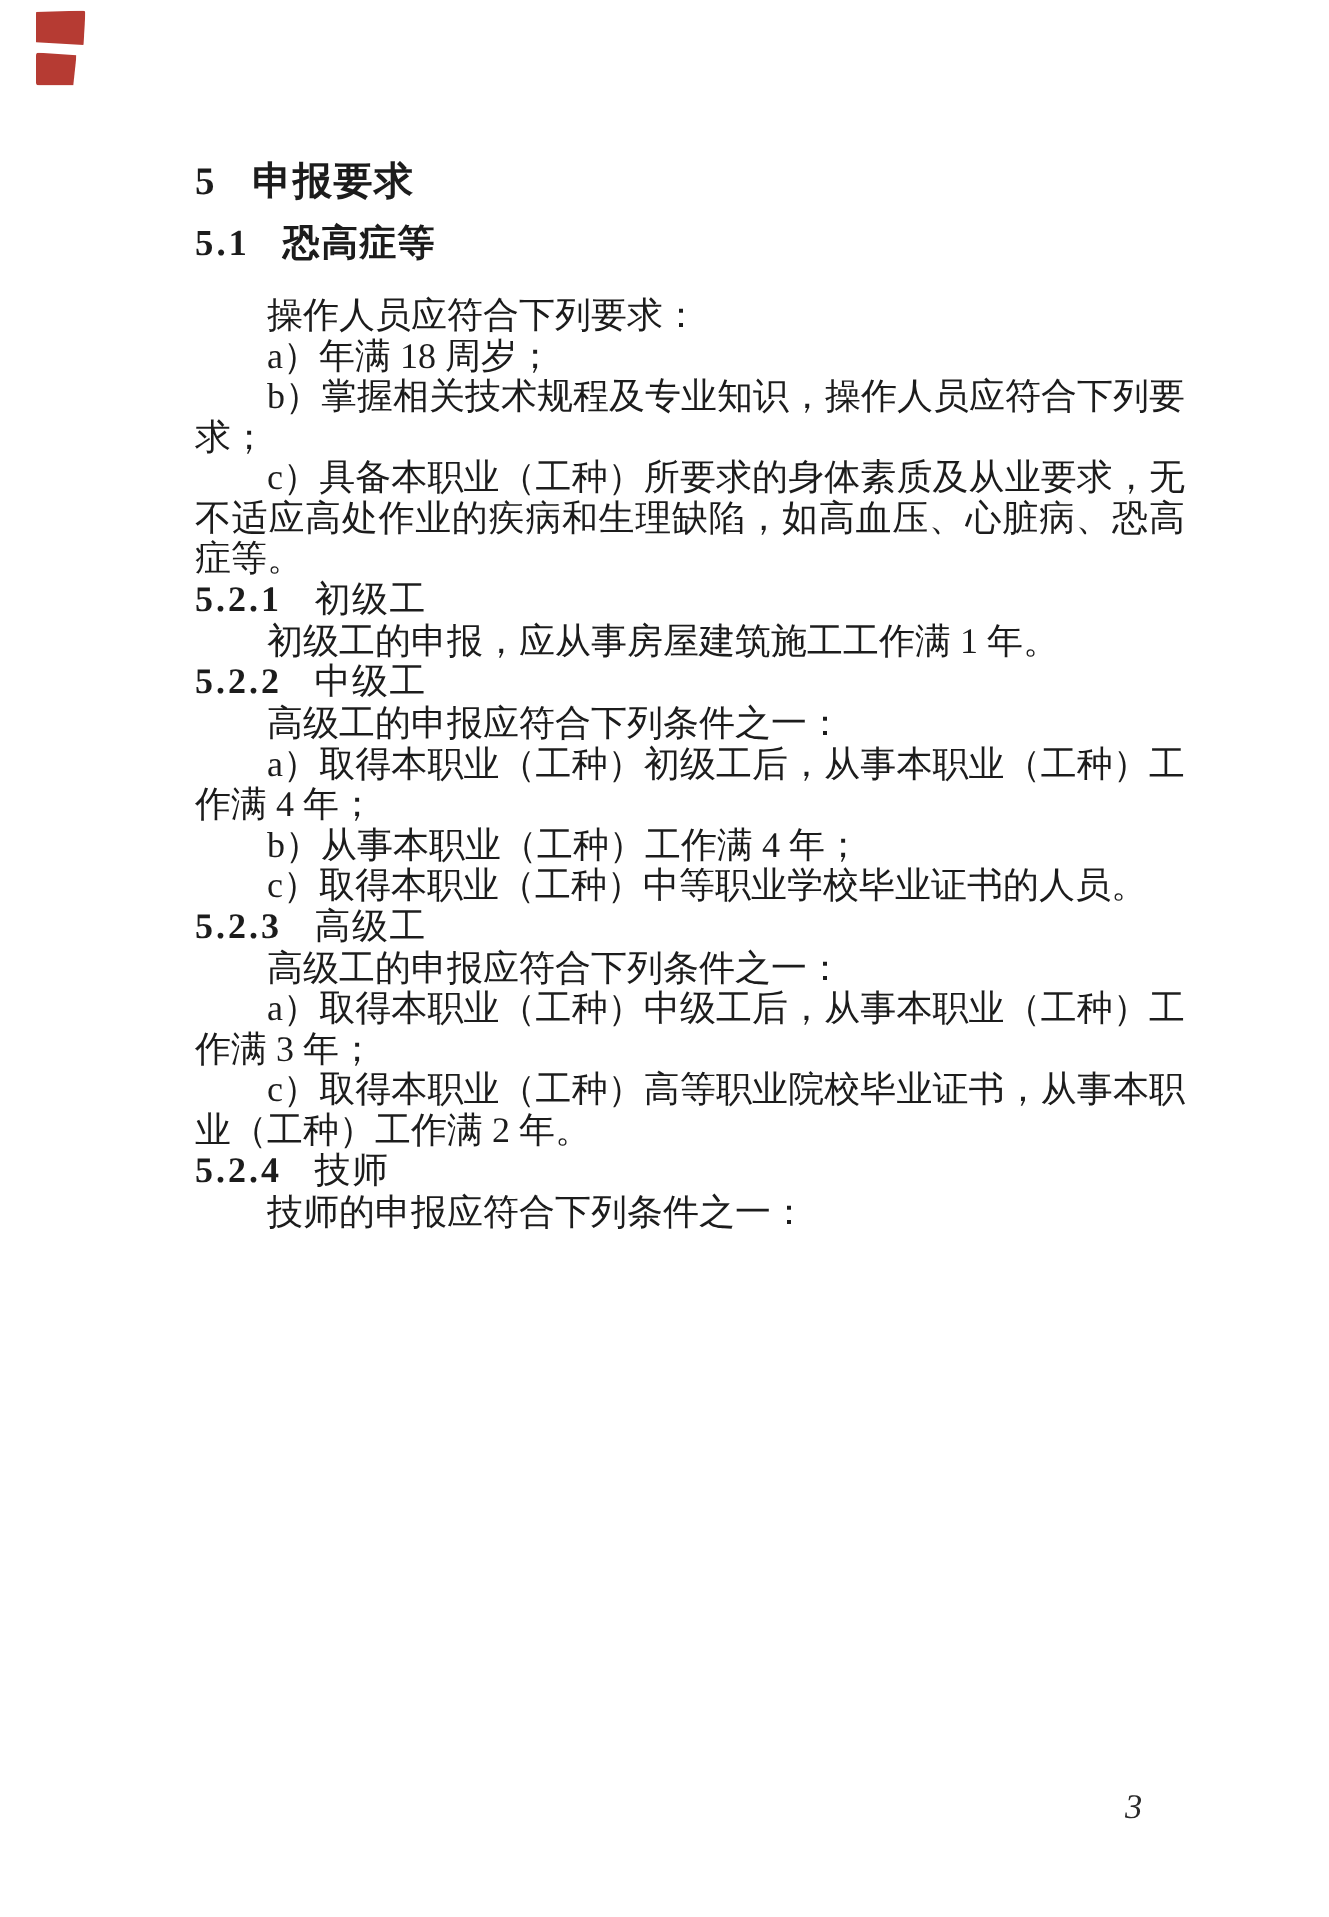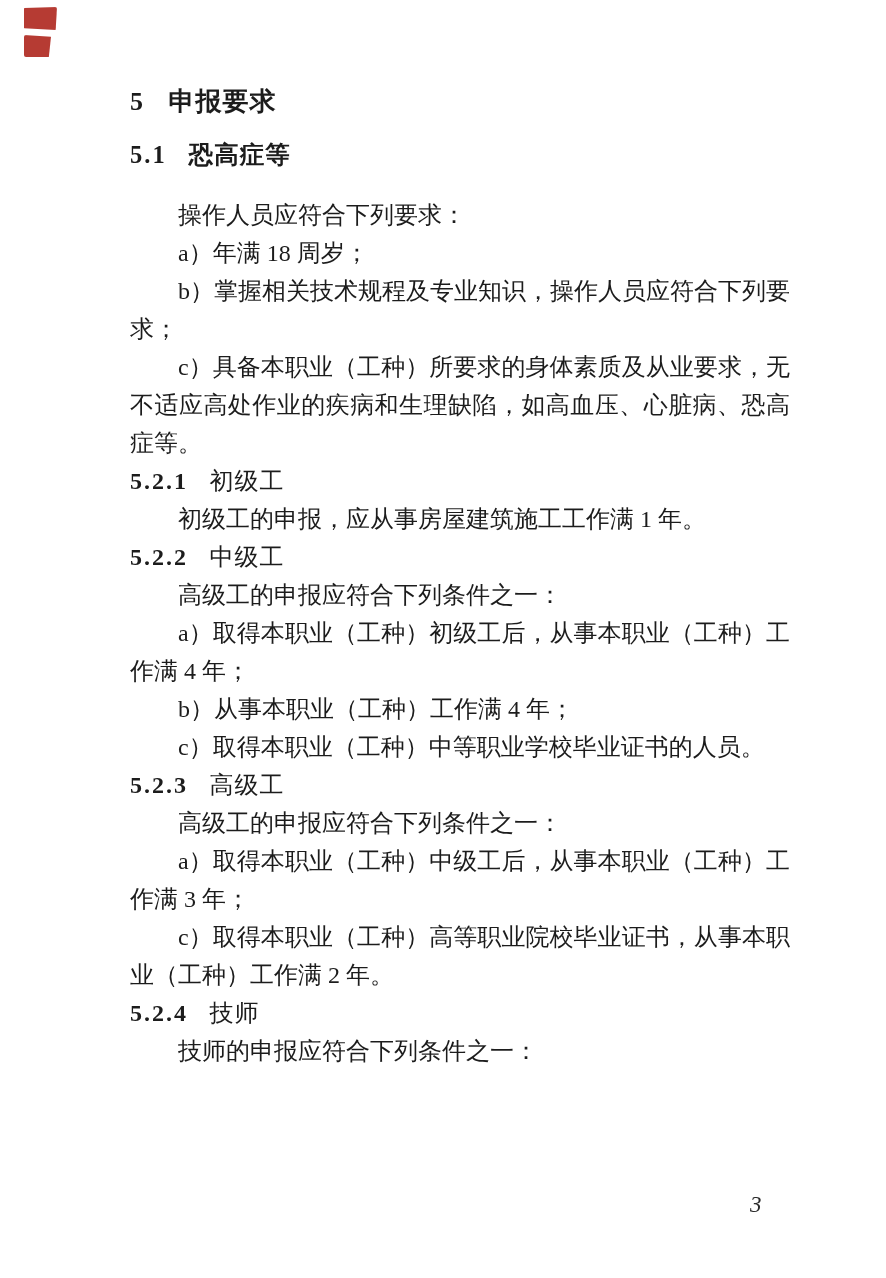--- a/index.html
+++ b/index.html
@@ -15,43 +15,43 @@
   .stamp-b{left:24px;top:35px;width:27px;height:22px;clip-path:polygon(0 0,100% 8%,92% 100%,0 100%);}
 
   .header-code{
     position:absolute;top:77px;right:100px;
     font-family:"Liberation Sans","DejaVu Sans",sans-serif;
     font-size:27px;line-height:28px;letter-spacing:.5px;color:#141414;
   }
 
   .content{
     position:absolute;left:130px;top:0;width:660px;
-    padding-top:82px;
-    font-size:24px;line-height:38px;text-align:justify;
+    padding-top:107px;
+    font-size:24px;line-height:27px;text-align:justify;
   }
   .content > div{margin:0;}
 
   .b-p{text-indent:2em;}
   .gap-s{margin-top:15px !important;}
   .gap-m{margin-top:18px !important;}
   .gap-l{margin-top:22px !important;}
 
   .b-h1{font-size:26px;}
   .b-h2{font-size:24.5px;}
   .b-h3{font-size:24px;}
   .hnum{
     font-family:"Liberation Serif","DejaVu Serif",serif;
     font-weight:700;letter-spacing:2px;margin-right:.9em;
   }
   .b-h1 .htitle,.b-h2 .htitle{
     font-family:"Liberation Sans","DejaVu Sans",sans-serif;
     font-weight:700;letter-spacing:1px;
   }
   .b-h3 .htitle{
-    font-family:Liberation Sans, sans-serif;
+    font-family:Liberation Mono, monospace;
     font-weight:400;letter-spacing:1px;
   }
 
   .page-num{
     position:absolute;left:750px;top:1192px;
     font-family:"Liberation Serif","DejaVu Serif",serif;
     font-style:italic;font-size:23px;color:#2a2a2a;
   }
 </style>
 </head>

